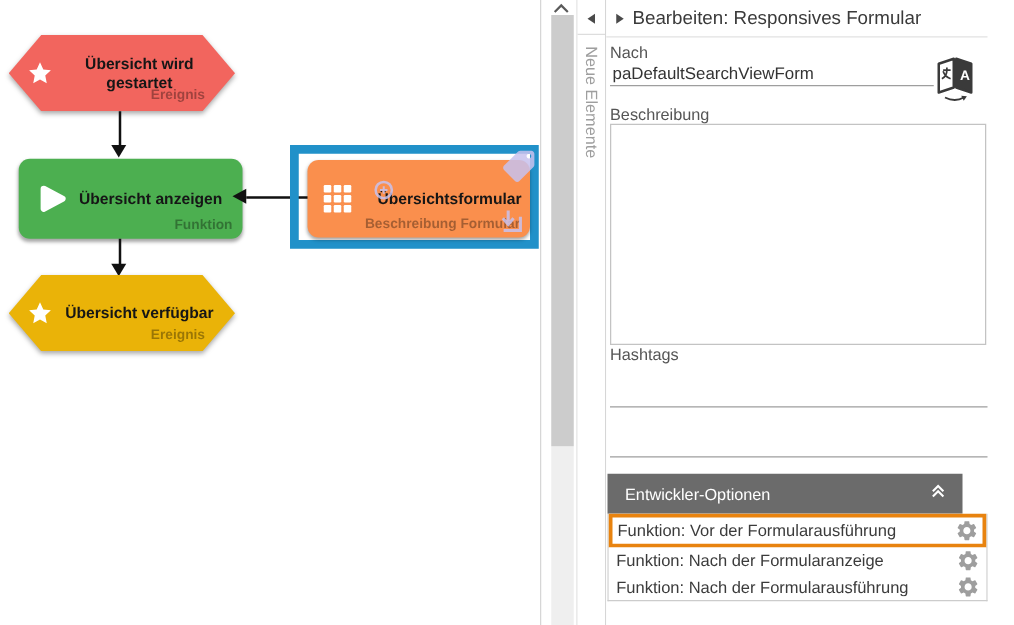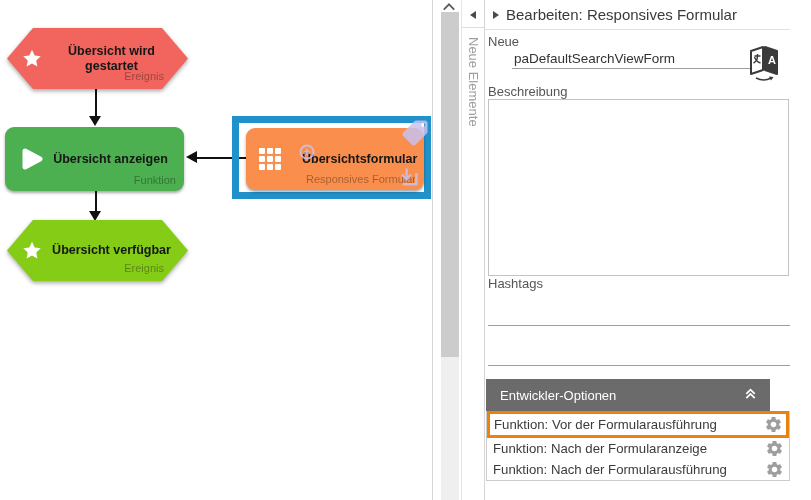--- a/index.html
+++ b/index.html
@@ -11,21 +11,21 @@
   #canvas { position:absolute; left:0; top:0; width:433px; height:500px; background:#fff; border-right:1px solid #d6d6d6; }
 
   .hex-wrap { position:absolute; filter:drop-shadow(0 2px 2px rgba(0,0,0,.35)); }
   .hex { width:100%; height:100%; position:relative; display:flex; align-items:center;
          clip-path:polygon(26px 0, calc(100% - 26px) 0, 100% 50%, calc(100% - 26px) 100%, 26px 100%, 0 50%); }
   .rect-node { position:absolute; border-radius:9px; box-shadow:0 2px 3px rgba(0,0,0,.35);
                display:flex; align-items:center; }
   .node-title { flex:1; text-align:center; font-size:12.5px; font-weight:bold; color:#161616; line-height:1.18; }
   .hex .node-title { padding-left:44px; padding-right:16px; }
   .hex .node-title span { display:inline-block; max-width:124px; }
-  .type-label { position:absolute; right:8px; bottom:5px; font-size:11px; color:rgba(0,0,0,.34); font-weight:normal; white-space:nowrap; }
+  .type-label { position:absolute; right:8px; bottom:5px; font-size:11px; color:rgba(0,0,0,.34); font-weight:bold; white-space:nowrap; }
   .hex .type-label { right:24px; bottom:7px; }
   .node-icon { position:absolute; left:14px; top:50%; transform:translateY(-50%); display:flex; }
 
   .vline { position:absolute; width:2px; background:#111; }
   .hline { position:absolute; height:2px; background:#111; }
   .head-down { position:absolute; width:0; height:0; border-left:6.5px solid transparent;
                border-right:6.5px solid transparent; border-top:10px solid #111; }
   .head-left { position:absolute; width:0; height:0; border-top:6.5px solid transparent;
                border-bottom:6.5px solid transparent; border-right:11px solid #111; }
 
@@ -50,21 +50,21 @@
   
   #panel { position:absolute; left:485px; top:0; width:326px; height:500px; background:#fff; }
   #panel-header { position:absolute; left:0; top:0; width:305px; height:30px; border-bottom:1px solid #e2e2e2; }
   #panel-expand { position:absolute; left:8px; top:11px; width:0; height:0;
                   border-top:4.5px solid transparent; border-bottom:4.5px solid transparent; border-left:6.5px solid #4a4a4a; }
   #panel-title { position:absolute; left:21px; top:6px; font-size:15px; color:#3a3a3a; white-space:nowrap; }
 
   .field-label { position:absolute; left:3px; font-size:13px; color:#555; }
   .input-line { position:absolute; left:3px; height:20px; border:none; border-bottom:1px solid #9e9e9e;
                 font-family:inherit; font-size:13.5px; color:#333; background:transparent; outline:none; padding:0 2px; }
-  #name-input { top:49px; width:259px;margin-left:24px; }
+  #name-input { top:49px; width:259px; }
   #translate-btn { position:absolute; left:262px; top:43px; width:34px; height:40px; cursor:pointer; }
   #beschreibung-textarea { position:absolute; left:3px; top:99px; width:301px; height:177px;
                 border:1px solid #c3c3c3; resize:none; outline:none; font-family:inherit; font-size:13px; background:#fff; }
   #hashtags-input { top:306px; width:302px; }
   #css-input { top:346px; width:302px; }
 
   #dev-bar { position:absolute; left:1px; top:379px; width:284px; height:32px; background:#6b6b6b;
              display:flex; align-items:center; padding:0 12px 0 14px; cursor:pointer; }
   #dev-bar-title { flex:1; font-size:13px; color:#fff; }
   #dev-rows { position:absolute; left:1px; top:411px; width:304px; border:1px solid #cccccc; border-top:none; }
@@ -88,35 +88,35 @@
             </svg>
         </span>
         <div class="node-title"><span>Übersicht wird gestartet</span></div>
         <span class="type-label">Ereignis</span>
       </div>
     </div>
 
     <div class="vline" style="left:95px; top:89px; height:28px;"></div>
     <div class="head-down" style="left:89px; top:116px;"></div>
 
-    <div class="rect-node" style="left:5px; top:127px; width:179px; height:64px; background:#4caf50;">
+    <div class="rect-node" style="left:15px; top:127px; width:179px; height:64px; background:#4caf50;">
       <span class="node-icon">
         <svg width="26" height="28" viewBox="0 0 26 28">
             <path d="M6 6 L21 14 L6 22 Z" fill="#fff" stroke="#fff" stroke-width="5" stroke-linejoin="round"></path>
           </svg>
       </span>
       <div class="node-title" style="padding-left:46px; padding-right:14px;">Übersicht anzeigen</div>
       <span class="type-label">Funktion</span>
     </div>
 
     <div class="vline" style="left:95px; top:191px; height:21px;"></div>
     <div class="head-down" style="left:89px; top:211px;"></div>
 
     <div class="hex-wrap" style="left:7px; top:220px; width:181px; height:61px;">
-      <div class="hex" style="background:#84cc16;">
+      <div class="hex" style="background:#eab308;">
         <span class="node-icon">
           <svg width="22" height="22" viewBox="0 0 24 24">
               <path fill="#fff" d="M12 2l2.9 6.2 6.6.8-4.9 4.6 1.3 6.6L12 17l-5.9 3.2 1.3-6.6L2.5 9l6.6-.8z"></path>
             </svg>
         </span>
         <div class="node-title"><span>Übersicht verfügbar</span></div>
         <span class="type-label">Ereignis</span>
       </div>
     </div>
 
@@ -135,21 +135,21 @@
             <rect x="1" y="9" width="6" height="6" rx="1"></rect>
               <rect x="9" y="9" width="6" height="6" rx="1"></rect>
               <rect x="17" y="9" width="6" height="6" rx="1"></rect>
             <rect x="1" y="17" width="6" height="6" rx="1"></rect>
               <rect x="9" y="17" width="6" height="6" rx="1"></rect>
               <rect x="17" y="17" width="6" height="6" rx="1"></rect>
           </g>
         </svg>
       </span>
       <div class="node-title" style="padding-left:44px; padding-right:12px;margin-left:12px;">Übersichtsformular</div>
-      <span class="type-label">Responsives Formular</span>
+      <span class="type-label">Beschreibung Formular</span>
 
       <span class="overlay-icon" style="left:154px; top:-10px;">
         <svg width="30" height="30" viewBox="0 0 24 24" style="transform:scaleX(-1);">
           <path fill="#c8c2ee" d="M21.41 11.58l-9-9C12.05 2.22 11.55 2 11 2H4c-1.1 0-2 .9-2 2v7c0 .55.22 1.05.59 1.42l9 9c.36.36.86.58 1.41.58.55 0 1.05-.22 1.41-.59l7-7c.37-.36.59-.86.59-1.41 0-.55-.22-1.06-.59-1.42zM5.5 7C4.67 7 4 6.33 4 5.5S4.67 4 5.5 4 7 4.67 7 5.5 6.33 7 5.5 7z"></path>
         </svg>
       </span>
       <span class="overlay-icon" style="left:52px; top:15px;">
         <svg width="18" height="18" viewBox="0 0 18 18">
           <circle cx="9" cy="9" r="6.5" fill="none" stroke="#c8c2ee" stroke-width="2"></circle>
           <path d="M9 6 V12 M6 9 H12" stroke="#c8c2ee" stroke-width="1.6"></path>
@@ -179,21 +179,21 @@
     <div id="tab-sep"></div>
     <span id="tab-label">Neue Elemente</span>
   </div>
 
   <div id="panel">
     <div id="panel-header">
       <span id="panel-expand"></span>
       <span id="panel-title">Bearbeiten: Responsives Formular</span>
     </div>
 
-    <span class="field-label" style="top:34px;">Neue</span>
+    <span class="field-label" style="top:34px;">Nach</span>
     <input id="name-input" class="input-line" value="paDefaultSearchViewForm" style="">
     <span id="translate-btn">
       <svg width="34" height="40" viewBox="0 0 34 40">
         <path d="M4 8 L16 4 V27 L4 31 Z" fill="#fff" stroke="#3a3a3a" stroke-width="2" stroke-linejoin="round"></path>
         <path d="M7.5 13 h6 M10.5 11 v2 c0 4 -2 6 -4 7 M7.5 14 c1 3 3 5 6 6" fill="none" stroke="#3a3a3a" stroke-width="1.4"></path>
         <path d="M18 4 L30 8 V31 L18 27 Z" fill="#3a3a3a" stroke="#3a3a3a" stroke-width="2" stroke-linejoin="round"></path>
         <text x="21" y="21" fill="#fff" font-size="11" font-weight="bold" font-family="Liberation Sans, sans-serif">A</text>
         <path d="M9 35 Q17 39 24 35" fill="none" stroke="#3a3a3a" stroke-width="1.5"></path>
         <path d="M24 37.5 L26.5 34 L22 33.5 Z" fill="#3a3a3a"></path>
       </svg>

